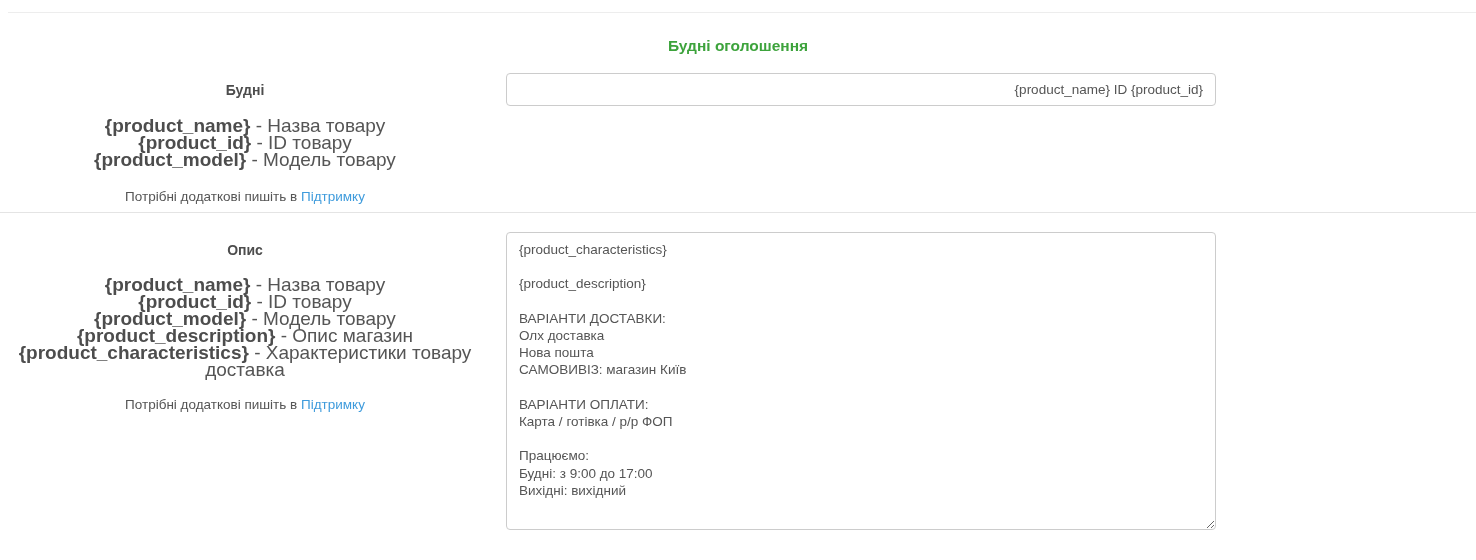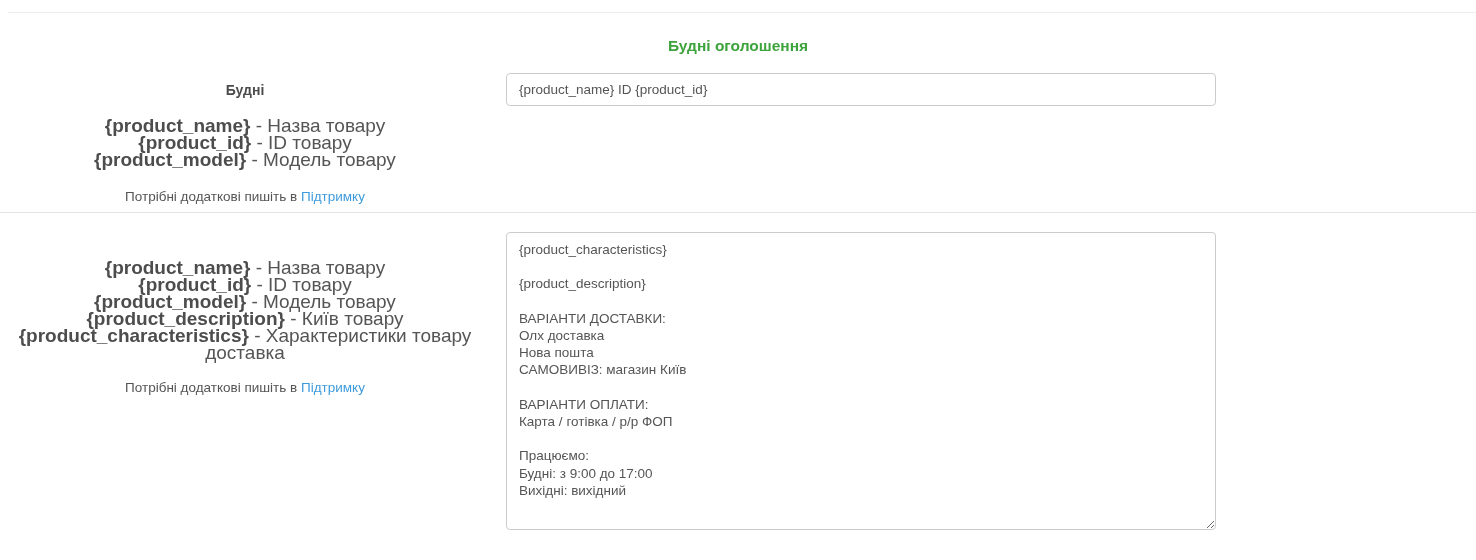--- a/index.html
+++ b/index.html
@@ -26,21 +26,21 @@
   .row-name .left-col { padding-top: 9px; }
   .help-block { margin-top: 18px; font-size: 19px; line-height: 17px; }
   .help-line b { color: #4d4d4d; }
   .support-line { margin-top: 20px; font-size: 13.5px; line-height: 17px; text-align: center; }
   .support-line a { color: #3e9bdc; text-decoration: none; cursor: pointer; }
   .text-input {
     width: 710px; height: 33px;
     border: 1px solid #cccccc; border-radius: 4px;
     padding: 6px 12px;
     font: 13.5px/1.4 "Liberation Sans", "DejaVu Sans", sans-serif;
-    color: #555555; outline: none; background: #ffffff;
+    color: #555555; outline: none; background: #ffffff; text-align: right;
   }
   .section-divider { border: none; border-top: 1px solid #e4e4e4; margin: 7px 0 0 0; }
   .row-desc { margin-top: 19px; }
   .row-desc .left-col { padding-top: 10px; }
   .row-desc .help-block { margin-top: 17px; }
   .row-desc .support-line { margin-top: 18px; }
   .desc-textarea {
     width: 710px; height: 298px;
     border: 1px solid #cccccc; border-radius: 4px;
     padding: 8px 12px;
@@ -82,36 +82,37 @@
     </div>
     <div class="right-col">
       <input type="text" class="text-input" value="{product_name} ID {product_id}" style="">
     </div>
   </div>
 
   <hr class="section-divider">
 
   <div class="form-row row-desc">
     <div class="left-col">
+      <div class="field-label">Опис</div>
       <div class="help-block">
         <div class="help-line">
           <b>{product_name}</b>
           <span>- Назва товару</span>
         </div>
         <div class="help-line">
           <b>{product_id}</b>
           <span>- ID товару</span>
         </div>
         <div class="help-line">
           <b>{product_model}</b>
           <span>- Модель товару</span>
         </div>
         <div class="help-line">
           <b>{product_description}</b>
-          <span>- Київ товару</span>
+          <span>- Опис магазин</span>
         </div>
         <div class="help-line">
           <b>{product_characteristics}</b>
           <span>- Характеристики товару доставка</span>
         </div>
       </div>
       <div class="support-line">
         <span>Потрібні додаткові пишіть в</span>
         <a href="#">Підтримку</a>
       </div>

